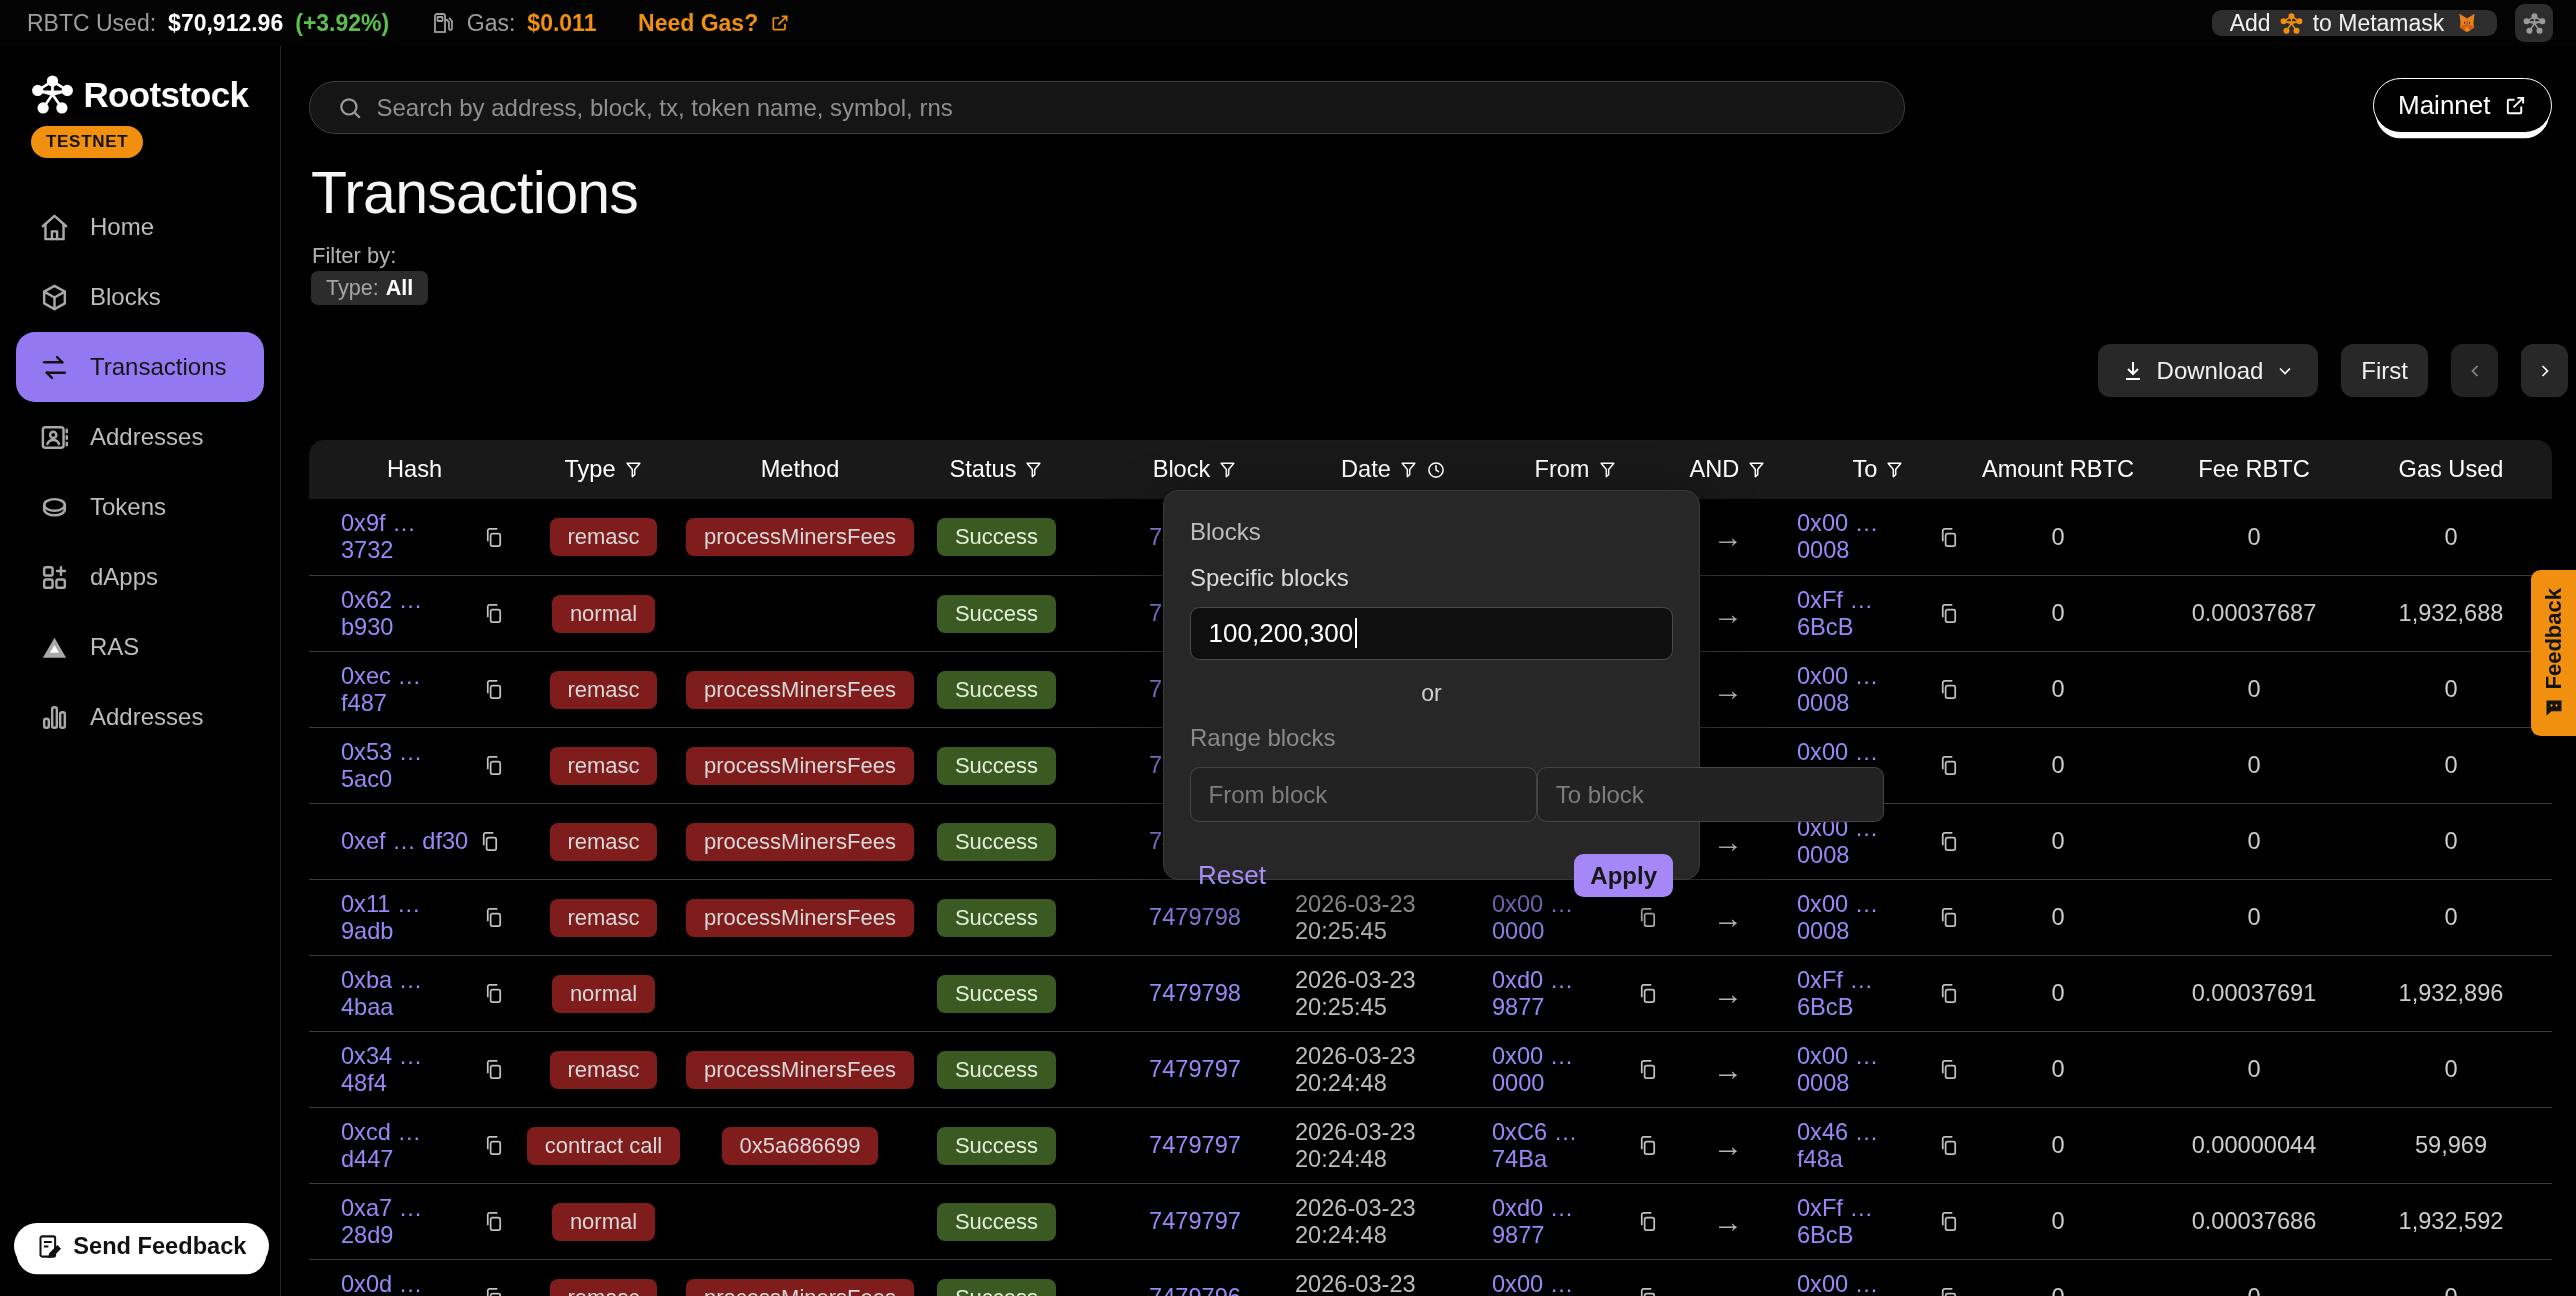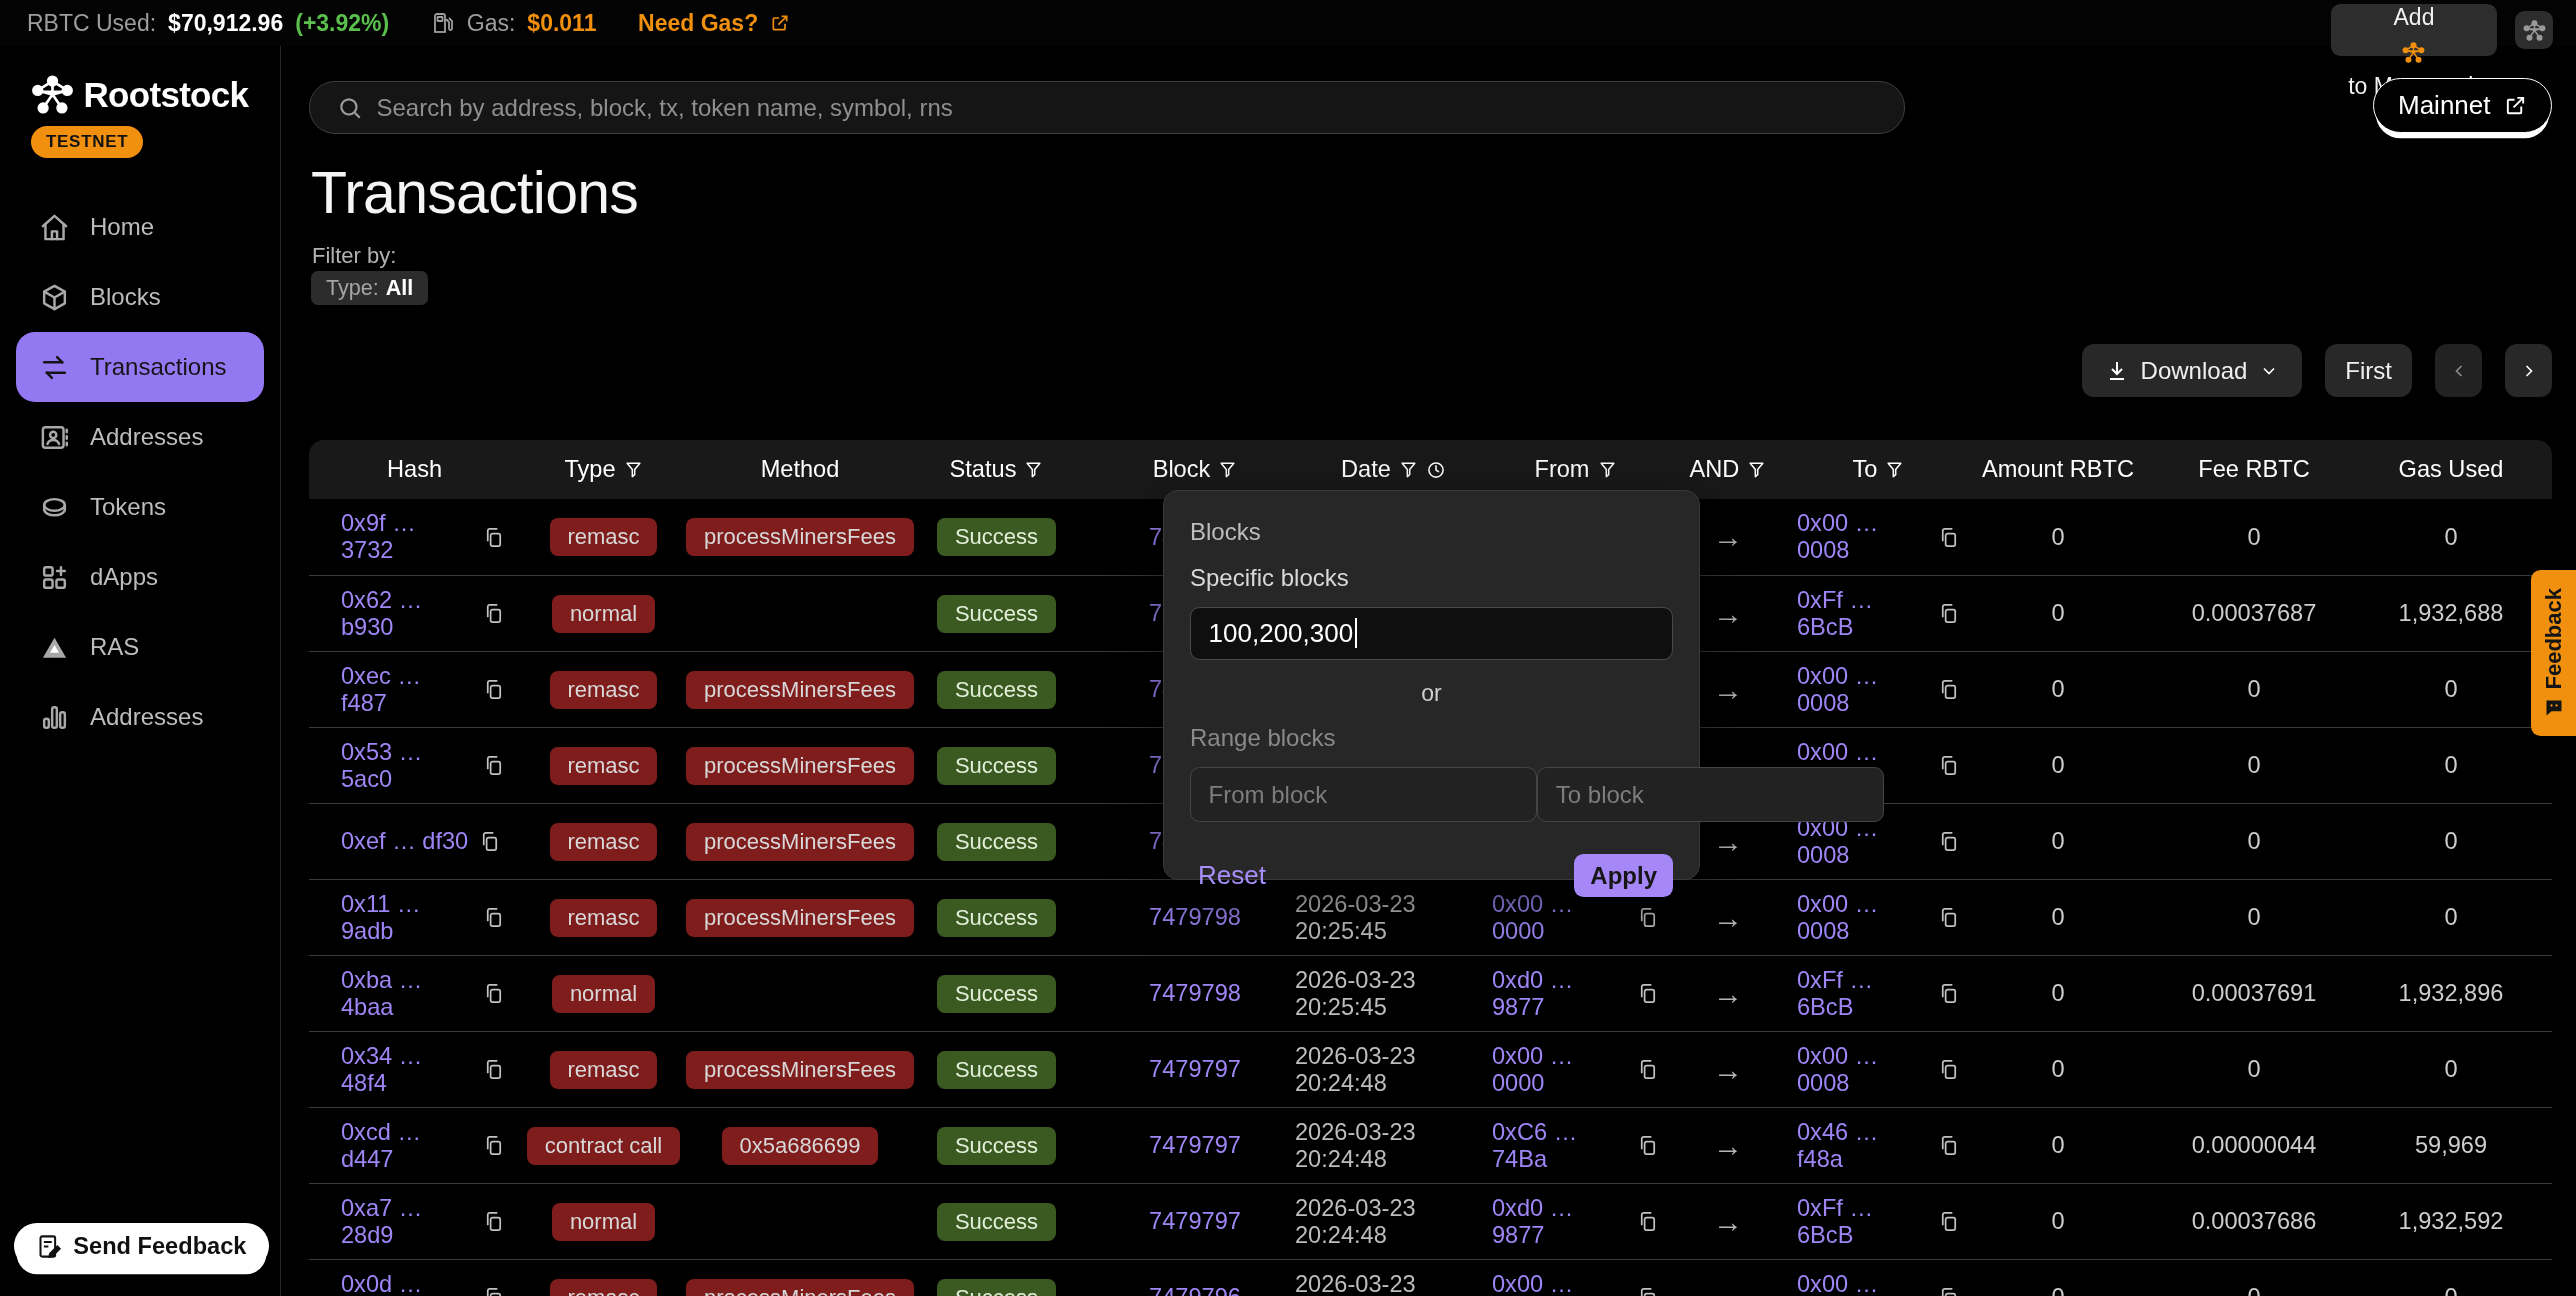--- a/index.html
+++ b/index.html
@@ -9,22 +9,22 @@
 
   
   .topbar { position:absolute; top:0; left:0; width:2576px; height:46px; background:#030303; }
   .tb-left { position:absolute; left:27px; top:0; height:46px; display:flex; align-items:center; gap:12px; font-size:23px; }
   .tb-lbl { color:#9e9e9e; }
   .tb-val { color:#fff; font-weight:600; }
   .tb-green { color:#5bbf4e; font-weight:600; }
   .tb-orange { color:#f0900e; font-weight:600; }
   .tb-gap { width:17.6px; }
   .tb-right { position:absolute; right:23px; top:4px; display:flex; gap:17.6px; align-items:center; }
-  .mm-btn { height:52px; background:#2d2d2d; border-radius:9.5px; display:flex; align-items:center; gap:9.5px;
-    padding:0 17.6px; color:#f1f1f1; font-size:23px; border:none; cursor:pointer;flex-direction:column; }
+  .mm-btn { height:26px; background:#2d2d2d; border-radius:9.5px; display:flex; align-items:center; gap:9.5px;
+    padding:0 17.6px; color:#f1f1f1; font-size:23px; border:none; cursor:pointer; }
   .sq-btn { width:38px; height:38px; background:#2d2d2d; border-radius:9.5px; display:flex; align-items:center; justify-content:center; border:none; cursor:pointer; }
 
   
   .sidebar { position:absolute; left:0; top:46px; width:281px; height:1250px; border-right:1.4px solid #262626; background:#000; }
   .brand { position:absolute; left:31px; top:27px; display:flex; align-items:center; gap:9.5px; }
   .brand-name { color:#fff; font-size:35px; font-weight:700; letter-spacing:-0.7px; }
   .net-badge { position:absolute; left:31px; top:80px; background:#f0900e; color:#131313; font-size:17px;
     font-weight:700; letter-spacing:0.7px; padding:6px 15px; border-radius:674px; }
   .nav { position:absolute; left:0; top:146px; right:0; }
   .nav-item { height:70px; display:flex; align-items:center; gap:20px; padding-left:39px; color:#bdbdbd;
@@ -46,21 +46,21 @@
   .net-btn { position:absolute; right:24px; top:32px; height:55px; padding:0 24px; background:#000;
     border:1.4px solid #fff; border-radius:28px; color:#fff; font-size:26px; display:flex; align-items:center;
     gap:13.5px; cursor:pointer; box-shadow:0 8px 0 -2.7px #fff; }
   .page-title { position:absolute; left:30px; top:113px; color:#f5f5f5; font-size:59px; font-weight:500; letter-spacing:-0.7px; }
   .filter-by { position:absolute; left:31px; top:197px; color:#b3b3b3; font-size:22px; }
   .type-chip { position:absolute; left:30px; top:225px; height:34px; background:#2c2c2c; border-radius:6.8px;
     display:flex; align-items:center; gap:6.8px; padding:0 15px; font-size:21.6px; cursor:pointer; }
   .type-chip .k { color:#a5a5a5; }
   .type-chip .v { color:#fff; font-weight:700; }
 
-  .toolbar { position:absolute; right:24px; top:298px; display:flex; gap:23px; }
+  .toolbar { position:absolute; right:8px; top:298px; display:flex; gap:23px; }
   .t-btn { height:53px; background:#282828; border:none; border-radius:12px; color:#f0f0f0; font-size:24px;
     display:flex; align-items:center; justify-content:center; gap:12px; cursor:pointer; }
   .dl { padding:0 23px; }
   .first { padding:0 20px; }
   .pg { width:47px; }
   .pg.prev { color:#8a8a8a; background:#222; }
 
   
   :root { --cols:196px 197px 196px 197px 200px 197px 167px 138px 163px 196px 196px 198px; }
   .table { position:absolute; left:28px; top:394px; width:2243px; }

